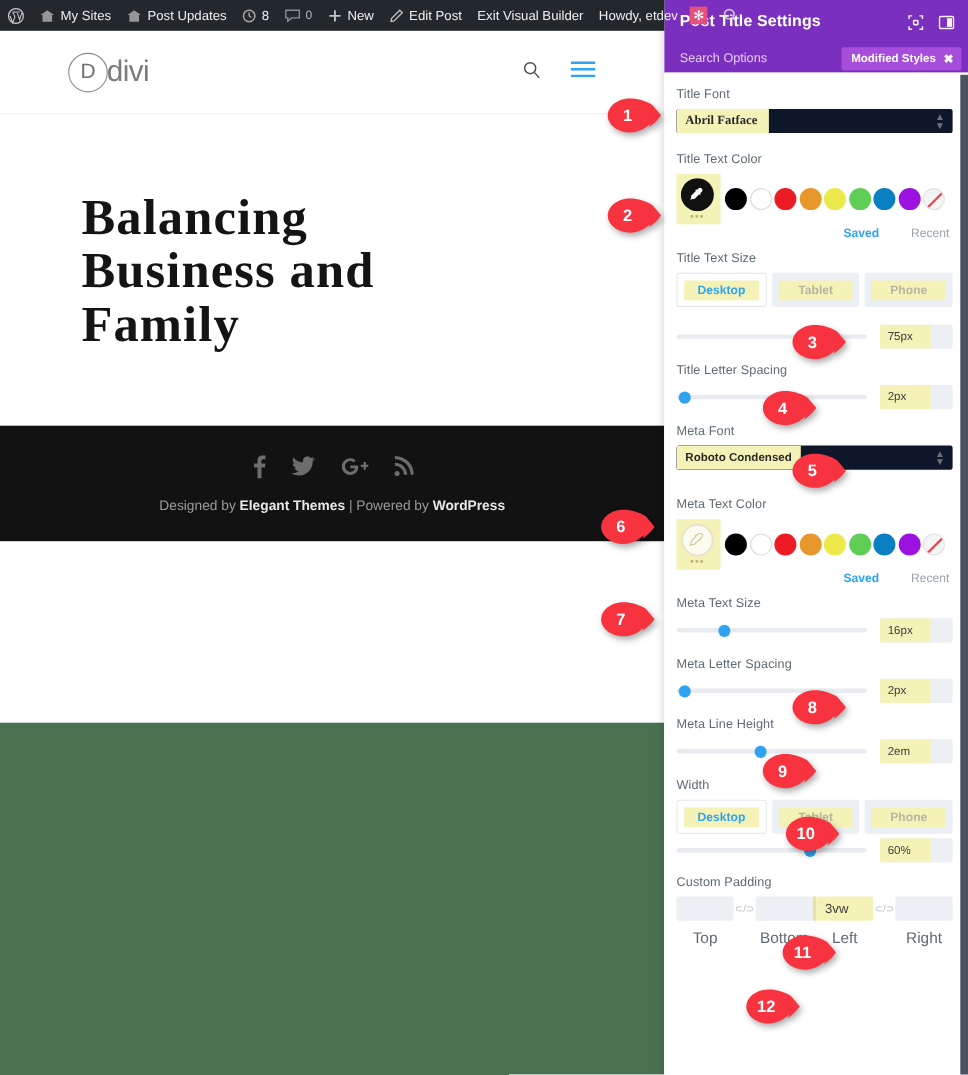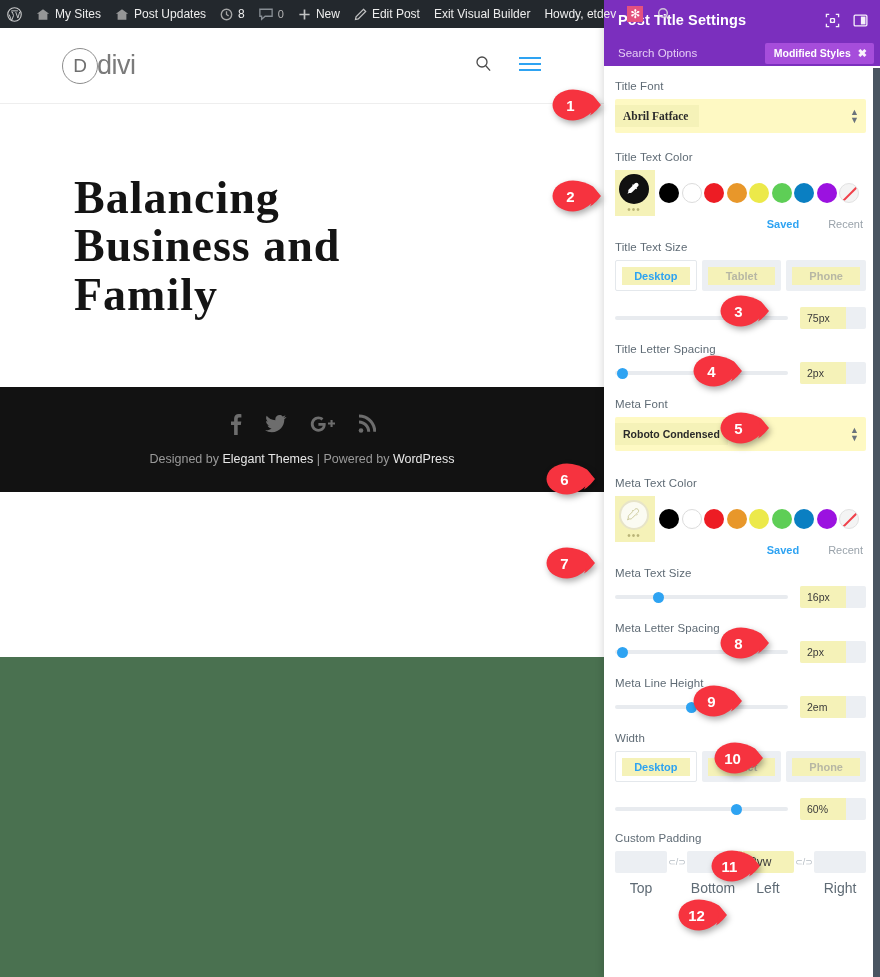--- a/index.html
+++ b/index.html
@@ -59,21 +59,21 @@
   }
 
   #divi-footer {
     position:absolute; top:359px; left:0; width:604px; height:105px;
     background:#121212; color:#9a9a9a;
     display:flex; flex-direction:column; align-items:center; justify-content:center; gap:13px;
   }
   .social-row { display:flex; gap:23px; align-items:center; }
   .social-row span { color:#6d6d6d; }
   .footer-text { font-size:12.5px; color:#9a9a9a; }
-  .footer-text b { color:#e8e8e8; font-weight:normal;text-align:center; }
+  .footer-text b { color:#e8e8e8; font-weight:bold;text-align:center; }
 
   #green-band {
     position:absolute; top:629px; left:0; width:604px; height:320px;
   }
 
   
   #settings-panel {
     position:absolute; top:0; right:0; width:276px; height:977px;
     background:#fff; z-index:20;
     display:flex; flex-direction:column;
@@ -99,21 +99,21 @@
   }
   .badge-mod .bx { font-size:11px; opacity:.95; }
 
   #panel-body { flex:1; overflow:hidden; padding:14px 14px 0 11px; position:relative; background:#fff; }
 
   .field { margin-bottom:11px; }
   .flabel { font-size:11.5px; color:#5f6b75; margin-bottom:7px; letter-spacing:.1px; }
 
   
   .sel-wrap {
-    height:34px; background:#fef9c3; border-radius:2px;
+    height:22px; background:#0f172a; border-radius:2px;
     display:flex; align-items:center; justify-content:space-between;
     padding-right:7px; position:relative; overflow:hidden;
   }
   .sel-val {
     background:#f5f2b8; height:22px; display:flex; align-items:center;
     padding:0 8px; font-size:10.5px; color:#2a2a2a; font-weight:bold;
     min-width:84px;
   }
   .sel-val.serif { font-family:"Liberation Serif", serif; font-size:11.5px; }
   .sel-arrow { font-size:9px; color:#6a737c; line-height:.9; text-align:center; }
@@ -517,21 +517,21 @@
         <span class="dev-tab active">
             <span class="inner">Desktop</span>
           </span>
         <span class="dev-tab">
             <span class="inner">Tablet</span>
           </span>
         <span class="dev-tab">
             <span class="inner">Phone</span>
           </span>
       </div>
-      <div class="slider-row" style="margin-top:16px">
+      <div class="slider-row" style="margin-top:4px">
         <span class="track">
             <span class="knob" style="left:67%"></span>
           </span>
         <span class="val-box">
             <span class="vfill">60%</span>
           </span>
       </div>
     </div>
 
     <div class="field" style="margin-top:12px">

